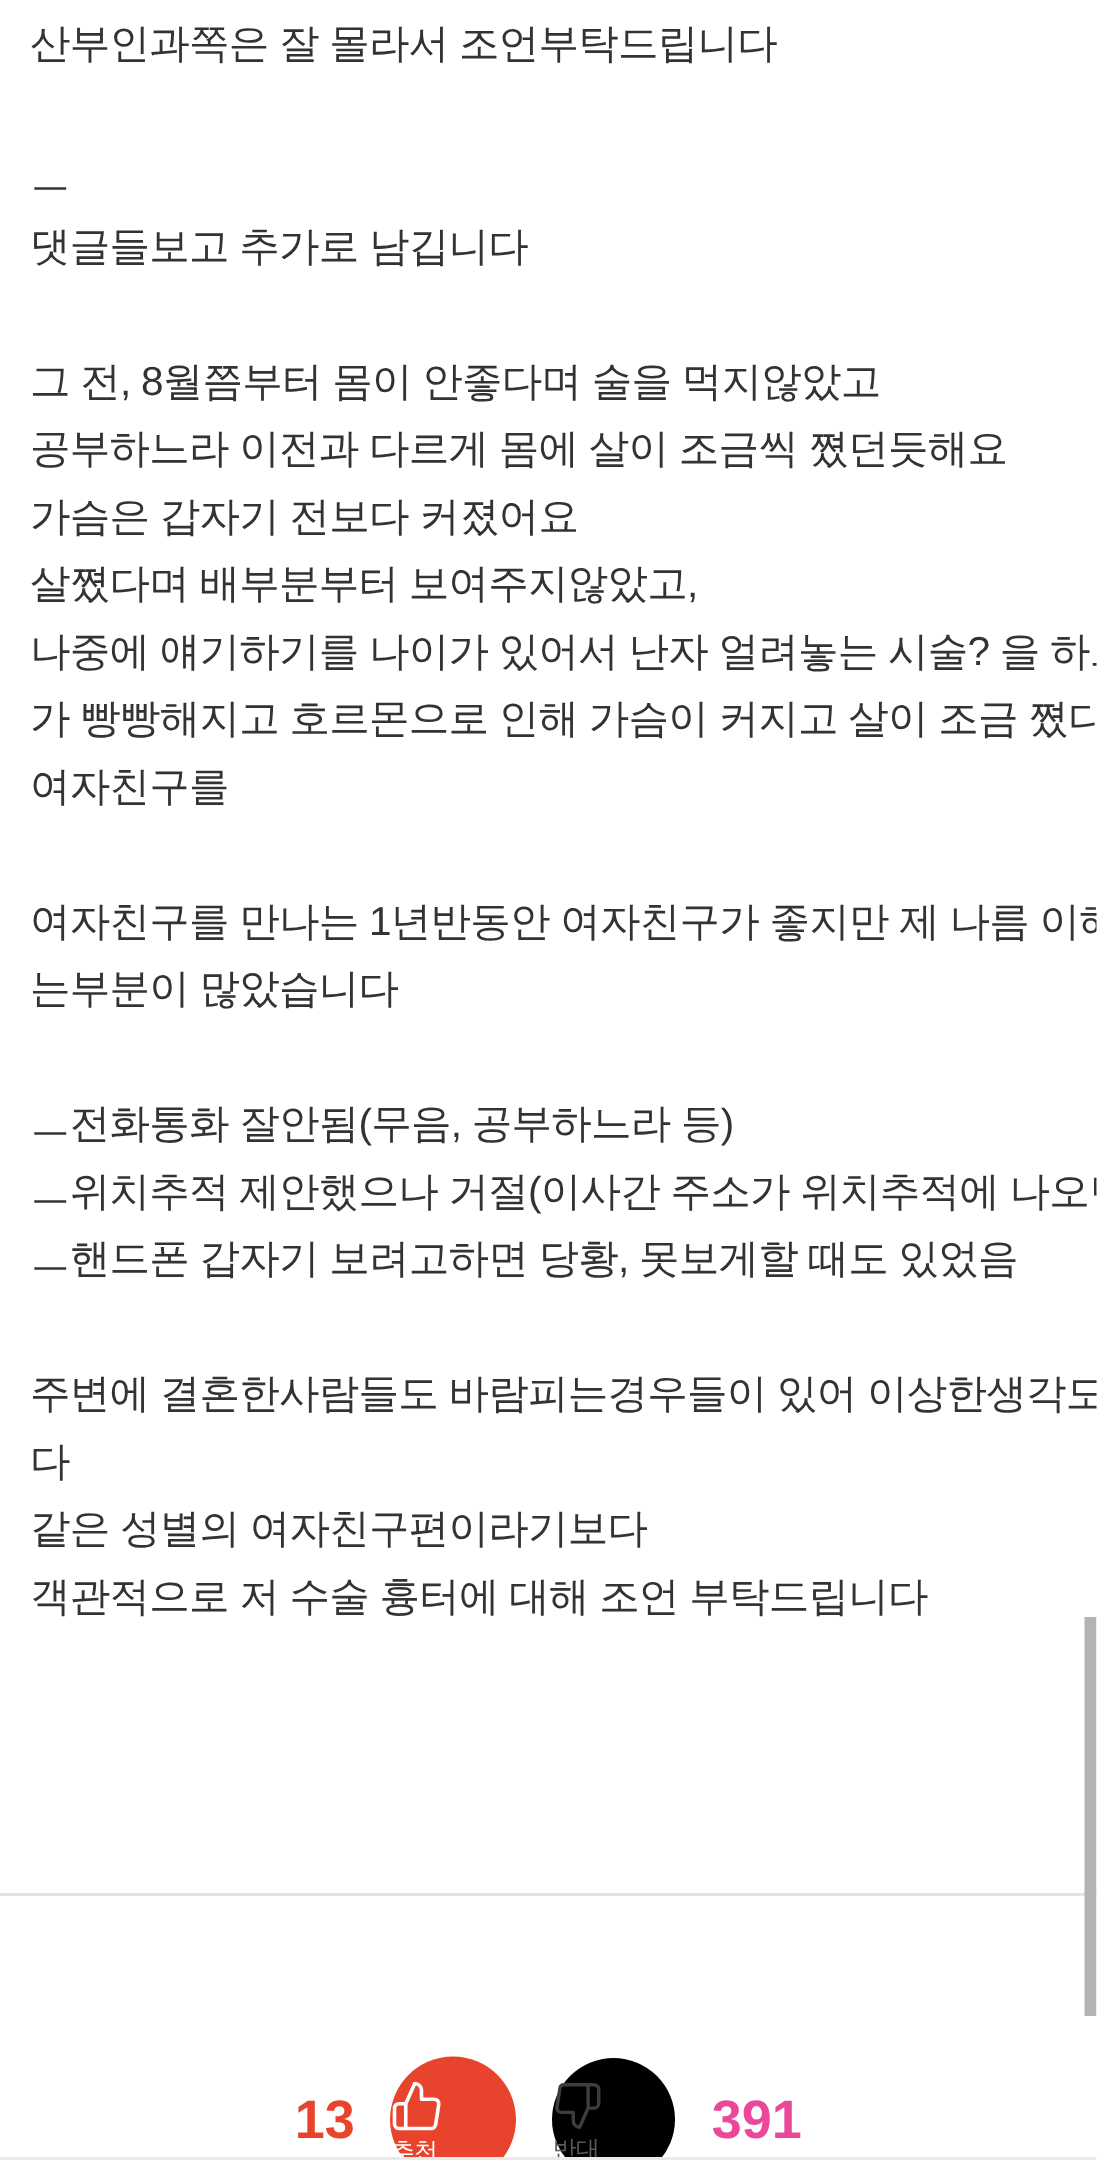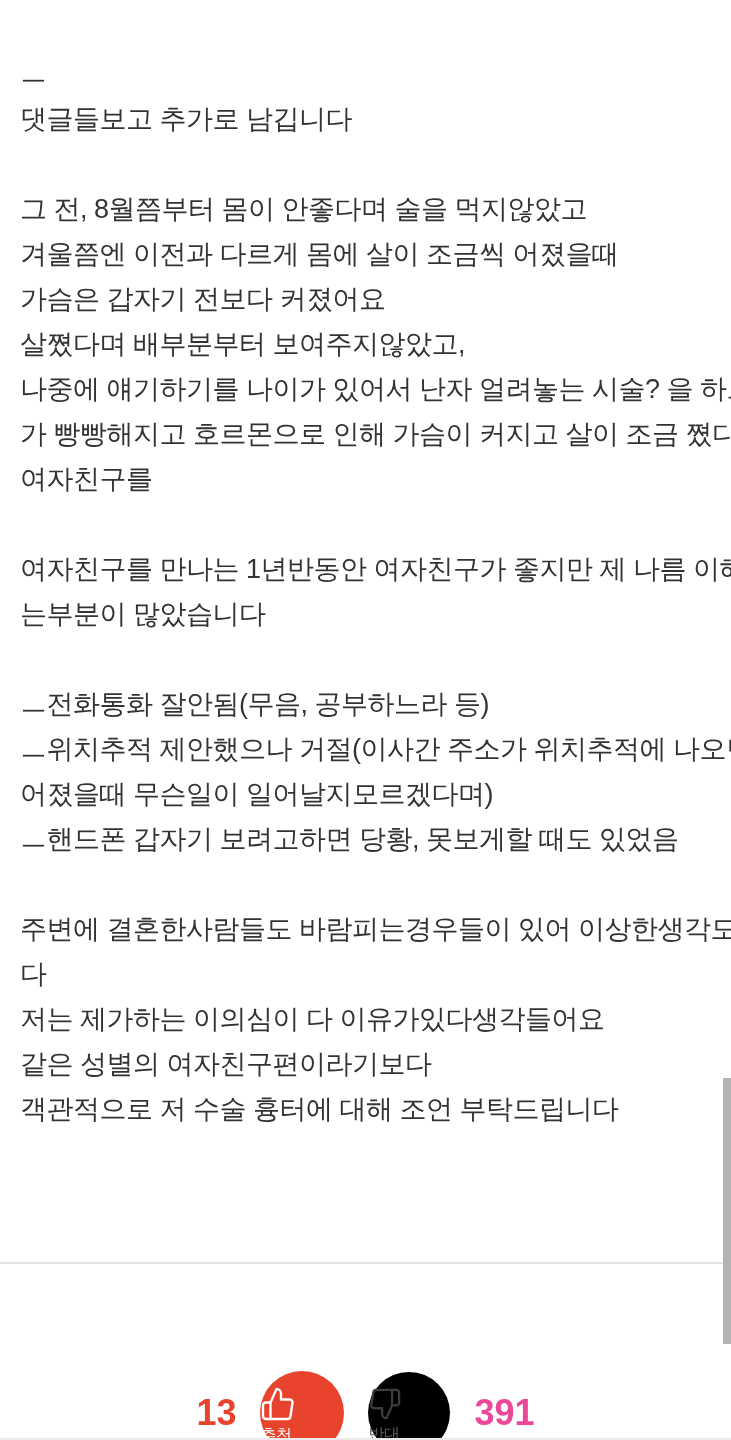--- a/index.html
+++ b/index.html
@@ -82,43 +82,42 @@
     position: absolute;
     left: 0; bottom: 0;
     width: 731px; height: 2px;
     background: #eaeaea;
   }
 </style>
 </head>
 <body>
 
 <div class="post-content">
+    <div class="text-line">산부인과쪽은 잘 몰라서 조언부탁드립니다</div>
     <div class="text-line">&nbsp;</div>
     <div class="text-line">ㅡ</div>
     <div class="text-line">댓글들보고 추가로 남깁니다</div>
     <div class="text-line">&nbsp;</div>
     <div class="text-line">그 전, 8월쯤부터 몸이 안좋다며 술을 먹지않았고</div>
-    <div class="text-line">겨울쯤엔 이전과 다르게 몸에 살이 조금씩 어졌을때</div>
+    <div class="text-line">공부하느라 이전과 다르게 몸에 살이 조금씩 쪘던듯해요</div>
     <div class="text-line">가슴은 갑자기 전보다 커졌어요</div>
     <div class="text-line">살쪘다며 배부분부터 보여주지않았고,</div>
     <div class="text-line">나중에 얘기하기를 나이가 있어서 난자 얼려놓는 시술? 을 하느라 배</div>
     <div class="text-line">가 빵빵해지고 호르몬으로 인해 가슴이 커지고 살이 조금 쪘다고 얘</div>
     <div class="text-line">여자친구를</div>
     <div class="text-line">&nbsp;</div>
     <div class="text-line">여자친구를 만나는 1년반동안 여자친구가 좋지만 제 나름 이해안되</div>
     <div class="text-line">는부분이 많았습니다</div>
     <div class="text-line">&nbsp;</div>
     <div class="text-line">ㅡ전화통화 잘안됨(무음, 공부하느라 등)</div>
     <div class="text-line">ㅡ위치추적 제안했으나 거절(이사간 주소가 위치추적에 나오면 헤</div>
-    <div class="text-line">어졌을때 무슨일이 일어날지모르겠다며)</div>
     <div class="text-line">ㅡ핸드폰 갑자기 보려고하면 당황, 못보게할 때도 있었음</div>
     <div class="text-line">&nbsp;</div>
     <div class="text-line">주변에 결혼한사람들도 바람피는경우들이 있어 이상한생각도 듭니</div>
     <div class="text-line">다</div>
-    <div class="text-line">저는 제가하는 이의심이 다 이유가있다생각들어요</div>
     <div class="text-line">같은 성별의 여자친구편이라기보다</div>
     <div class="text-line">객관적으로 저 수술 흉터에 대해 조언 부탁드립니다</div>
   </div>
 
 <div class="divider"></div>
 
 <div class="vote-section">
   <span class="vote-count up">13</span>
 
   <button class="vote-circle up">

